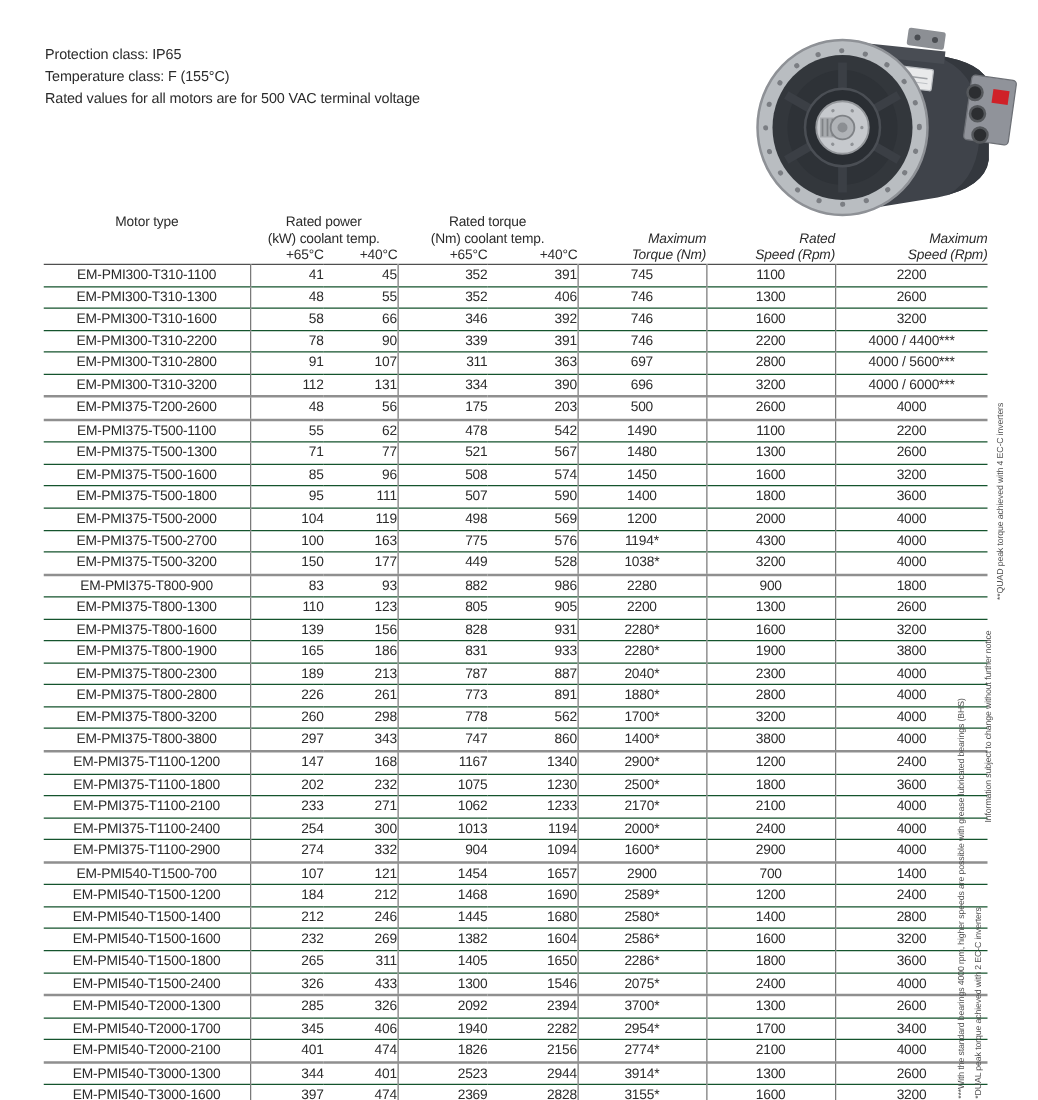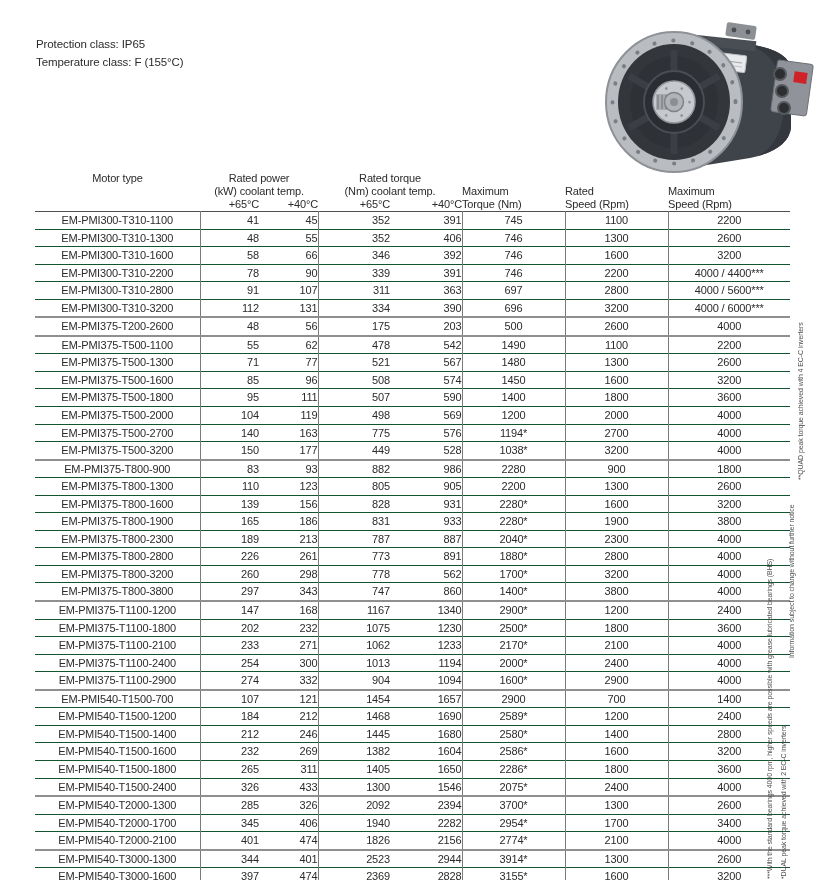--- a/index.html
+++ b/index.html
@@ -24,38 +24,39 @@
   col.w-maxt{width:103px;} col.w-rspeed{width:103px;} col.w-maxspeed{width:122px;}
   .c-name{text-align:center;}
   .c-p65{text-align:right;padding-right:24px;}
   .c-p40{text-align:right;padding-right:25px;}
   .c-t65{text-align:right;padding-right:12px;}
   .c-t40{text-align:right;padding-right:22px;}
   .c-maxt,.c-rspeed,.c-maxspeed{text-align:center;}
   tbody .c-p65,tbody .c-t65,tbody .c-maxt,tbody .c-rspeed,tbody .c-maxspeed,
   tbody .c-pm,tbody .c-tm{border-left:1px solid #7a7a7a;}
   .h-grp{text-align:center;}
-  .h-left{text-align:left;padding-left:6px;}
+  .h-left{text-align:right;padding-left:6px;font-style:italic;}
   
   .footnote{position:absolute;height:10px;line-height:10px;white-space:nowrap;
             font-size:7px;color:#4f4f4f;letter-spacing:-0.1px;
             transform-origin:0 100%;transform:rotate(-90deg);}
   .fn-quad{left:806px;top:470px;}
   .fn-info{left:797px;top:648px;}
   .fn-with{left:775px;top:869px;}
   .fn-dual{left:789px;top:869px;}
 </style>
 </head>
 <body>
 
 <div class="page">
 
   <div class="info">
     <div>Protection class: IP65</div>
     <div>Temperature class: F (155°C)</div>
+    <div>Rated values for all motors are for 500 VAC terminal voltage</div>
   </div>
 
   <svg class="motor" width="218" height="168" viewBox="0 0 218 168">
     <g>
       <path d="M78,22 L150,34 Q190,40 193,58 L193,118 Q190,140 152,148 L78,160 Z" fill="#3f434a"></path>
       <path d="M150,34 Q190,40 193,58 L193,118 Q190,140 152,148 L160,146 Q186,132 186,92 Q186,52 158,38 Z" fill="#34383e"></path>
       <rect x="96" y="28" width="62" height="10" fill="#494d54" transform="rotate(6 127 33)"></rect>
       <rect x="128" y="14" width="30" height="14" rx="2" fill="#8c8f94" transform="rotate(8 143 21)"></rect>
       <circle cx="136" cy="20" r="2.4" fill="#4a4d52"></circle>
       <circle cx="150" cy="22" r="2.4" fill="#4a4d52"></circle>
@@ -249,26 +250,26 @@
           <td class="c-p65">104</td>
           <td class="c-p40">119</td>
           <td class="c-t65">498</td>
           <td class="c-t40">569</td>
           <td class="c-maxt">1200</td>
           <td class="c-rspeed">2000</td>
           <td class="c-maxspeed">4000</td>
         </tr>
         <tr>
           <td class="c-name">EM-PMI375-T500-2700</td>
-          <td class="c-p65">140</td>
+          <td class="c-p65">100</td>
           <td class="c-p40">163</td>
           <td class="c-t65">775</td>
           <td class="c-t40">576</td>
           <td class="c-maxt">1194*</td>
-          <td class="c-rspeed">2700</td>
+          <td class="c-rspeed">4300</td>
           <td class="c-maxspeed">4000</td>
         </tr>
         <tr class="group-end">
           <td class="c-name">EM-PMI375-T500-3200</td>
           <td class="c-p65">150</td>
           <td class="c-p40">177</td>
           <td class="c-t65">449</td>
           <td class="c-t40">528</td>
           <td class="c-maxt">1038*</td>
           <td class="c-rspeed">3200</td>

